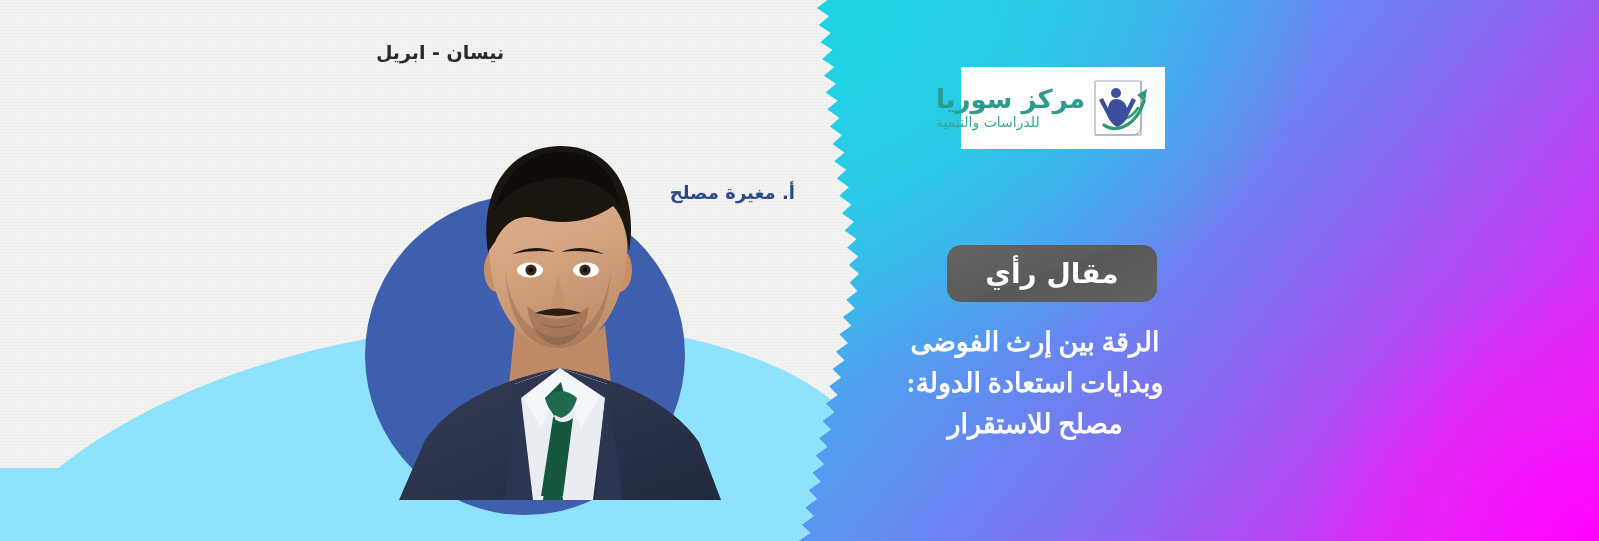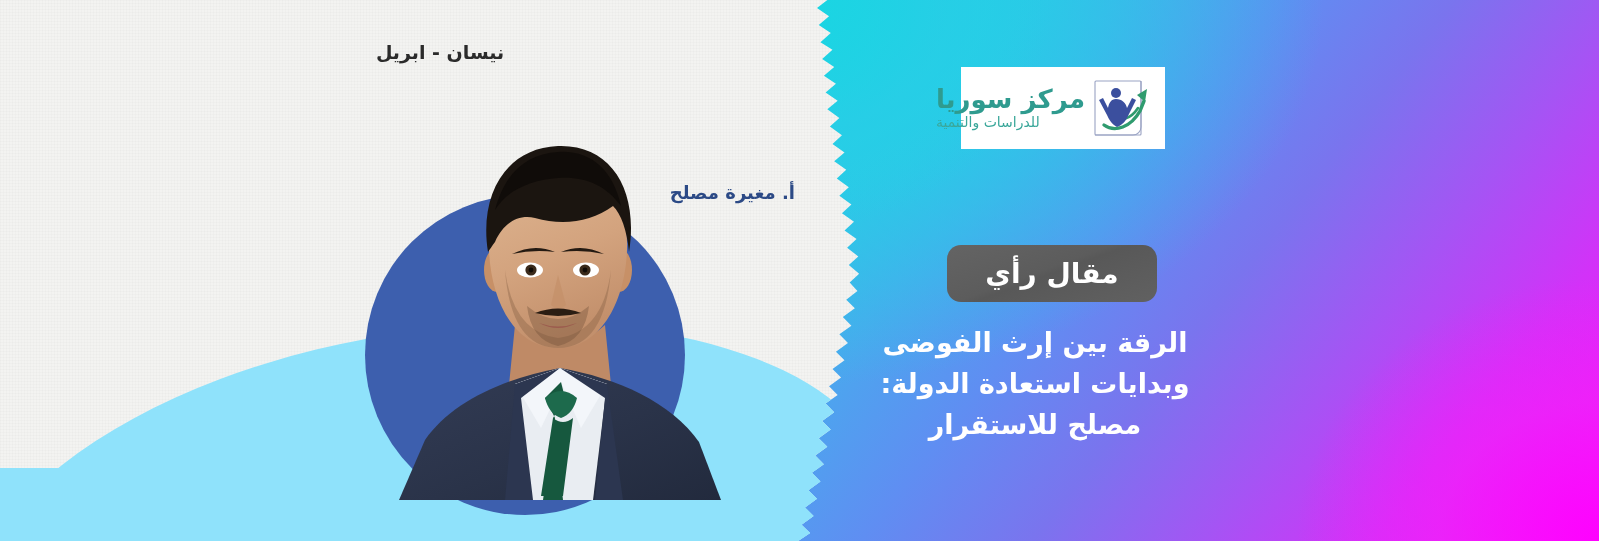--- a/index.html
+++ b/index.html
@@ -195,20 +195,21 @@
   }
 
   
   .headline{
     position:absolute;
     left:860px; top:322px;
     width:350px;
     direction:rtl;
     text-align:center;
     color:#ffffff;
+    font-family:Liberation Serif, serif;
   }
   .headline-line{
     font-size:27px;
     font-weight:700;
     line-height:1.52;
     white-space:nowrap;
   }
 </style>
 </head>
 <body>

